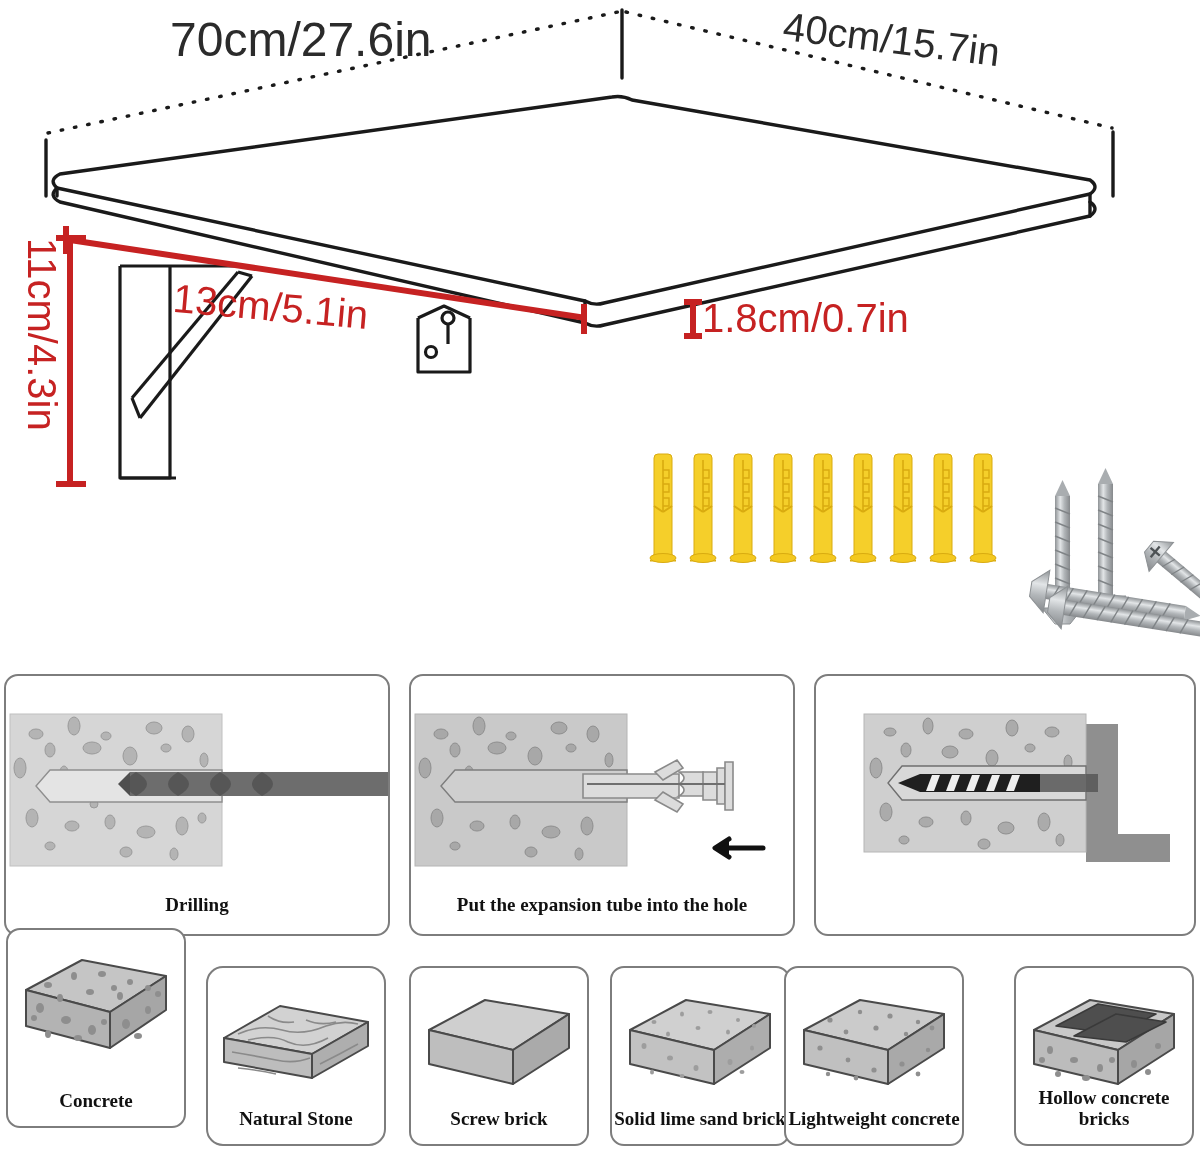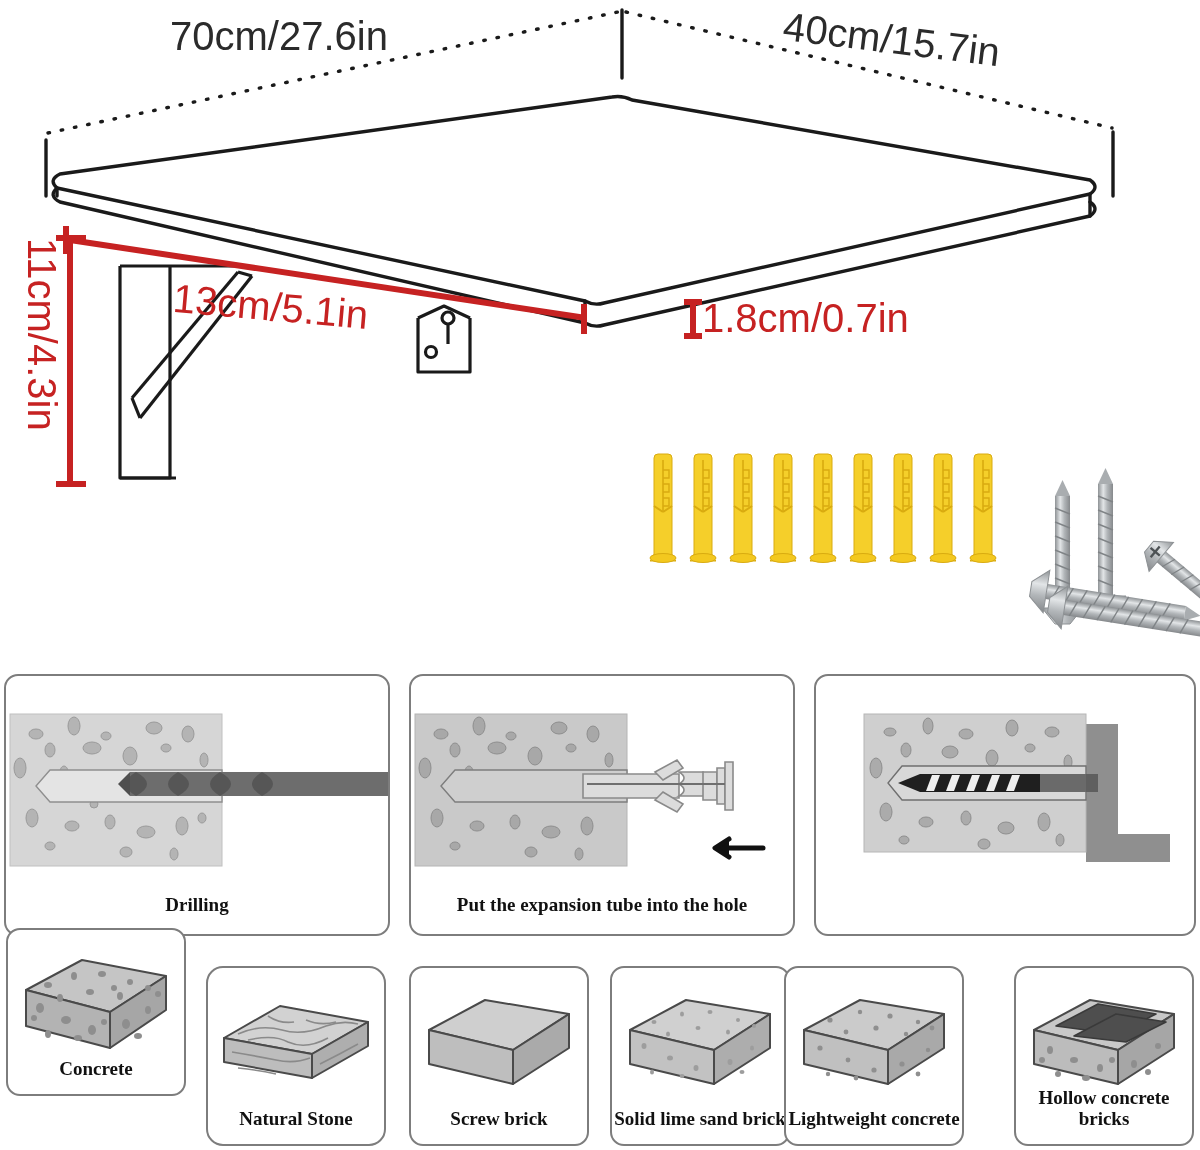--- a/index.html
+++ b/index.html
@@ -14,21 +14,21 @@
   
   .dim{
     position:absolute;
     font-family:"Liberation Sans", sans-serif;
     white-space:nowrap;
     line-height:1;
   }
   .dim-black{color:#2b2b2b;}
   .dim-red{color:#c62222;}
 
-  #dim-width-label{left:170px;top:16px;font-size:40px;}
+  #dim-width-label{left:170px;top:16px;font-size:48px;}
   #dim-depth-label{left:786px;top:6px;font-size:40px;transform:rotate(7deg);transform-origin:left top;}
   #dim-bracket-depth-label{left:175px;top:278px;font-size:40px;transform:rotate(5deg);transform-origin:left top;}
   #dim-thickness-label{left:702px;top:298px;font-size:40px;text-align:right;}
   #dim-height-label{
     left:62px;top:238px;font-size:40px;
     transform:rotate(90deg);transform-origin:left top;
   }
 
   
   .card{
@@ -50,21 +50,21 @@
   }
   .step-card .caption{bottom:18px;font-size:19px;}
   .mat-card .caption{bottom:14px;font-size:19px;}
 
   
   #step-card-0{left:4px;  top:674px; width:386px; height:262px;}
   #step-card-1{left:409px;top:674px; width:386px; height:262px;}
   #step-card-2{left:814px;top:674px; width:382px; height:262px;}
 
   
-  #mat-card-0{left:6px;   top:928px; width:180px; height:168px;}
+  #mat-card-0{left:6px;   top:928px; width:180px; height:200px;}
   #mat-card-1{left=0;}
   .mat-card{top:966px;width:180px;height:180px;}
   #mat-card-0{left:6px;}
   #mat-card-1{left:206px;border-radius:17px;}
   #mat-card-2{left:409px;}
   #mat-card-3{left:610px;}
   #mat-card-4{left:784px;}
   #mat-card-5{left:1014px;}
 </style>
 </head>

